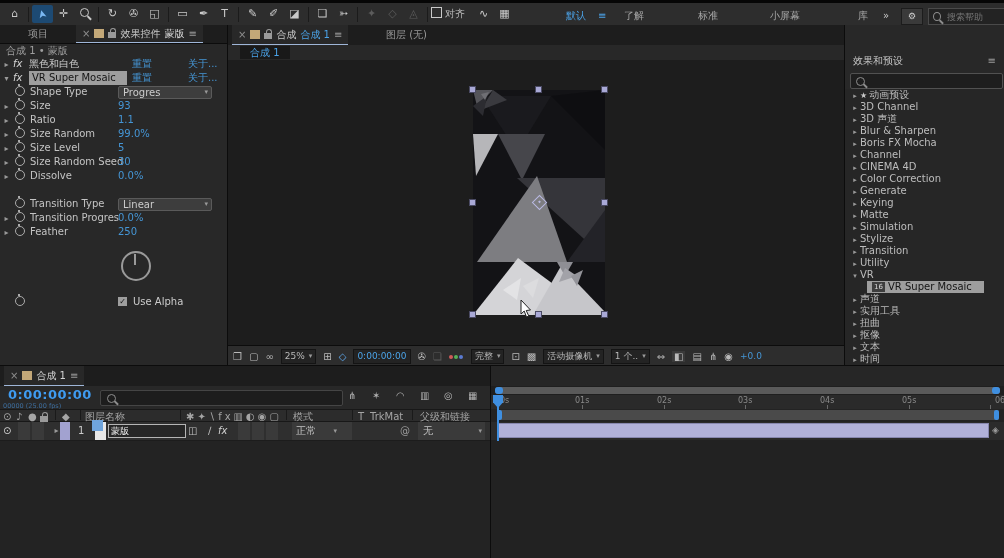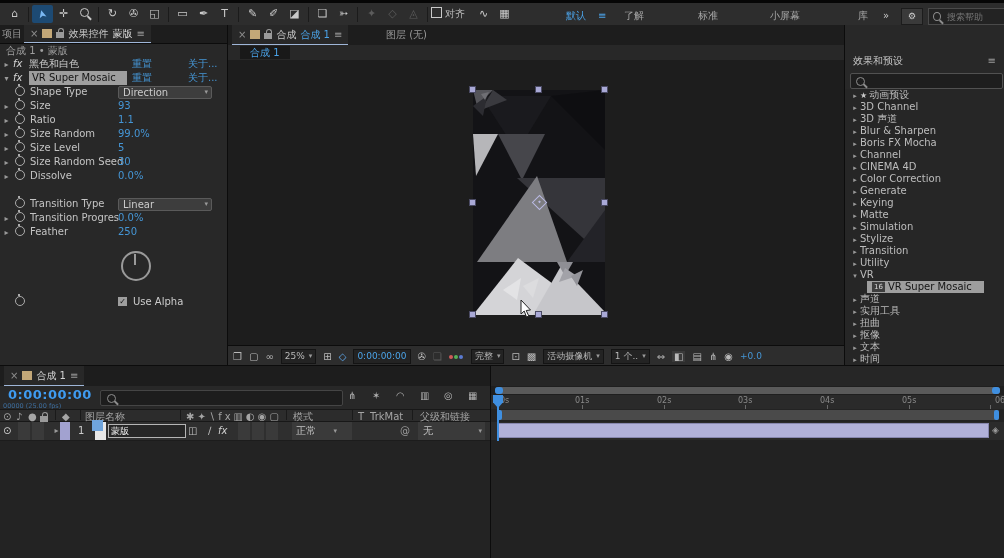--- a/index.html
+++ b/index.html
@@ -27,21 +27,21 @@
   .closex{color:#8e8e8e;font-size:10px;}
   .menu3{color:#9a9a9a;font-size:10px;}
   .swatch{width:10px;height:9px;background:#c3a878;display:inline-block;}
   .locki{position:relative;width:8px;height:6px;background:#9a9a9a;display:inline-block;margin-top:3px;}
   .locki::before{content:"";position:absolute;left:1.5px;top:-4px;width:4px;height:4px;border:1px solid #9a9a9a;border-bottom:none;border-radius:3px 3px 0 0;}
   .blue{color:#4ba3e8;}
   .val{color:#4596d6;}
   
   .ecp{left:0;top:25px;width:228px;height:340px;border-right:1px solid #0c0c0c;}
   .ecp .tabstrip{position:absolute;left:0;top:0;right:0;height:18px;display:flex;align-items:stretch;}
-  .ec-project{line-height:18px;padding:0 2px;color:#9a9a9a;}
+  .ec-project{line-height:18px;padding:0 28px;color:#9a9a9a;}
   .ec-bread{position:absolute;left:6px;top:19px;height:13px;line-height:13px;color:#9f9f9f;}
   .fxrow{position:absolute;left:0;width:228px;height:14px;line-height:14px;white-space:nowrap;}
   .tw{display:inline-block;width:13px;text-align:center;color:#9a9a9a;font-size:8px;}
   .fxb{display:inline-block;width:16px;font-style:italic;color:#d4d4d4;}
   .effname{display:inline-block;color:#cfcfcf;}
   .effname.selbg{background:#9e9e9e;color:#141414;padding:0 3px;min-width:92px;}
   .rst{position:absolute;left:132px;}
   .abt{position:absolute;left:188px;}
   .sw{width:8px;height:8px;border:1px solid #ababab;border-radius:50%;display:inline-block;position:relative;vertical-align:-1px;margin:0 5px 0 2px;}
   .sw::before{content:"";position:absolute;top:-3px;left:2px;width:2px;height:2px;background:#ababab;}
@@ -188,21 +188,21 @@
       <span class="abt val">关于...</span>
     </div>
     <div class="fxrow" style="top:46px">
       <span class="tw">▾</span><span class="fxb">fx</span><span class="effname selbg">VR Super Mosaic</span>
       <span class="rst val">重置</span>
       <span class="abt val">关于...</span>
     </div>
 
     <div class="fxrow" style="top:60px">
       <span class="tw"> </span><span class="sw"></span><span class="plab">Shape Type</span>
-      <span class="pdrop"><span>Direction</span><span class="dda">▾</span></span>
+      <span class="pdrop"><span>Progres</span><span class="dda">▾</span></span>
     </div>
     <div class="fxrow" style="top:74px"><span class="tw">▸</span><span class="sw"></span><span class="plab">Size</span><span class="pval val">93</span></div>
     <div class="fxrow" style="top:88px"><span class="tw">▸</span><span class="sw"></span><span class="plab">Ratio</span><span class="pval val">1.1</span></div>
     <div class="fxrow" style="top:102px"><span class="tw">▸</span><span class="sw"></span><span class="plab">Size Random</span><span class="pval val">99.0%</span></div>
     <div class="fxrow" style="top:116px"><span class="tw">▸</span><span class="sw"></span><span class="plab">Size Level</span><span class="pval val">5</span></div>
     <div class="fxrow" style="top:130px"><span class="tw">▸</span><span class="sw"></span><span class="plab">Size Random Seed</span><span class="pval val">30</span></div>
     <div class="fxrow" style="top:144px"><span class="tw">▸</span><span class="sw"></span><span class="plab">Dissolve</span><span class="pval val">0.0%</span></div>
     <div class="fxrow" style="top:172px">
       <span class="tw"> </span><span class="sw"></span><span class="plab">Transition Type</span>
       <span class="pdrop"><span>Linear</span><span class="dda">▾</span></span>

